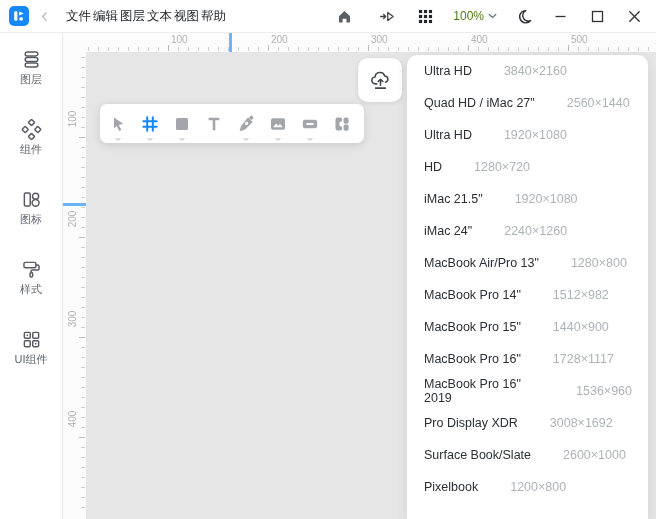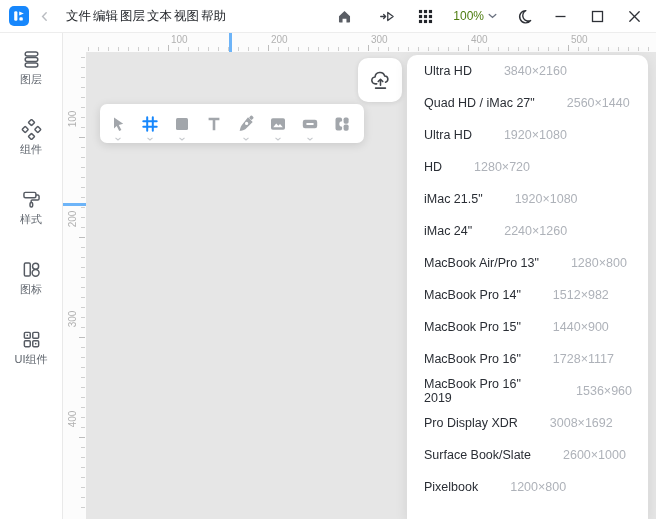--- a/index.html
+++ b/index.html
@@ -162,37 +162,37 @@
           <rect x="7.9" y="1.2" width="4.2" height="4.2" transform="rotate(45 10 3.3)" rx="0.6"></rect>
           <rect x="1.9" y="7.9" width="4.2" height="4.2" transform="rotate(45 4 10)" rx="0.6"></rect>
           <rect x="13.9" y="7.9" width="4.2" height="4.2" transform="rotate(45 16 10)" rx="0.6"></rect>
           <rect x="7.9" y="14.6" width="4.2" height="4.2" transform="rotate(45 10 16.7)" rx="0.6"></rect>
         </g>
       </svg>
       <span class="lbl">组件</span>
     </div>
     <div class="side-item">
       <svg width="21" height="21" viewBox="0 0 20 20">
+        <g fill="none" stroke="#565b63" stroke-width="1.4">
+          <rect x="3.2" y="3.8" width="5.6" height="12.4" rx="1.2"></rect>
+          <circle cx="13.9" cy="6.9" r="2.9"></circle>
+          <circle cx="13.9" cy="13.2" r="3.3"></circle>
+        </g>
+      </svg>
+      <span class="lbl">图标</span>
+    </div>
+    <div class="side-item">
+      <svg width="21" height="21" viewBox="0 0 20 20">
         <g fill="none" stroke="#565b63" stroke-width="1.4" stroke-linejoin="round">
           <rect x="2.8" y="3.2" width="11.4" height="5.2" rx="1.4"></rect>
           <path d="M14.2 5.8 h1.8 a1.2 1.2 0 0 1 1.2 1.2 v2.2 a1.2 1.2 0 0 1 -1.2 1.2 h-5.4 a0.9 0.9 0 0 0 -0.9 0.9 v1.4"></path>
           <rect x="8.6" y="12.9" width="2.5" height="4.2" rx="1.1"></rect>
         </g>
       </svg>
       <span class="lbl">样式</span>
-    </div>
-    <div class="side-item">
-      <svg width="21" height="21" viewBox="0 0 20 20">
-        <g fill="none" stroke="#565b63" stroke-width="1.4">
-          <rect x="3.2" y="3.8" width="5.6" height="12.4" rx="1.2"></rect>
-          <circle cx="13.9" cy="6.9" r="2.9"></circle>
-          <circle cx="13.9" cy="13.2" r="3.3"></circle>
-        </g>
-      </svg>
-      <span class="lbl">图标</span>
     </div>
     <div class="side-item">
       <svg width="21" height="21" viewBox="0 0 20 20">
         <g fill="none" stroke="#565b63" stroke-width="1.4">
           <rect x="3.2" y="3.2" width="5.6" height="5.6" rx="1"></rect>
           <rect x="11.2" y="3.2" width="5.6" height="5.6" rx="1"></rect>
           <rect x="3.2" y="11.2" width="5.6" height="5.6" rx="1"></rect>
           <rect x="11.2" y="11.2" width="5.6" height="5.6" rx="1"></rect>
           <rect x="5.3" y="5.3" width="1.4" height="1.4" fill="#565b63" stroke="none"></rect>
           <rect x="13.3" y="13.3" width="1.4" height="1.4" fill="#565b63" stroke="none"></rect>

